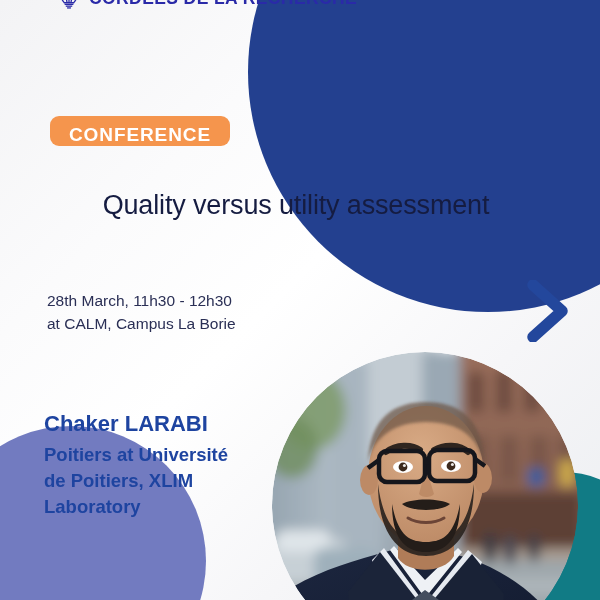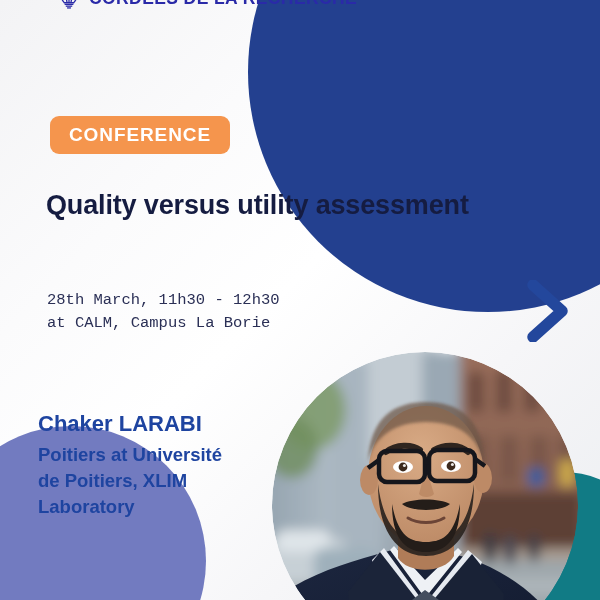--- a/index.html
+++ b/index.html
@@ -70,60 +70,61 @@
   
   .badge {
     position: absolute;
     top: 116px;
     left: 50px;
     background: #F5954D;
     color: #ffffff;
     font-size: 19px;
     font-weight: bold;
     letter-spacing: 0.9px;
-    padding: 9px 19px 10px 19px;
+    padding: 9px 19px 2px 19px;
     border-radius: 9px;
     line-height: 1;
   }
   
   .title {
     position: absolute;
     top: 186px;
     left: 46px;
     width: 500px;
     color: #151C41;
     font-size: 27px;
-    font-weight: bold;
+    font-weight: normal;
     line-height: 1.42;
     letter-spacing: -0.15px;
+    text-align: center;
   }
   .title-line { display: block; }
   
   .details {
     position: absolute;
     top: 289px;
     left: 47px;
     color: #2A2F55;
     font-size: 15.5px;
     line-height: 1.5;
   }
-  .details-line { display: block; font-family: Liberation Mono, monospace; }
+  .details-line { display: block; }
   
   .arrow {
     position: absolute;
     top: 280px;
     left: 524px;
     width: 48px;
     height: 62px;
   }
   
   .speaker {
     position: absolute;
     top: 410px;
-    left: 38px;
+    left: 44px;
     width: 240px;
     z-index: 4;
   }
   .speaker-name {
     display: block;
     color: #1E44A0;
     font-size: 22px;
     font-weight: bold;
     line-height: 1.25;
     margin-bottom: 4px;

